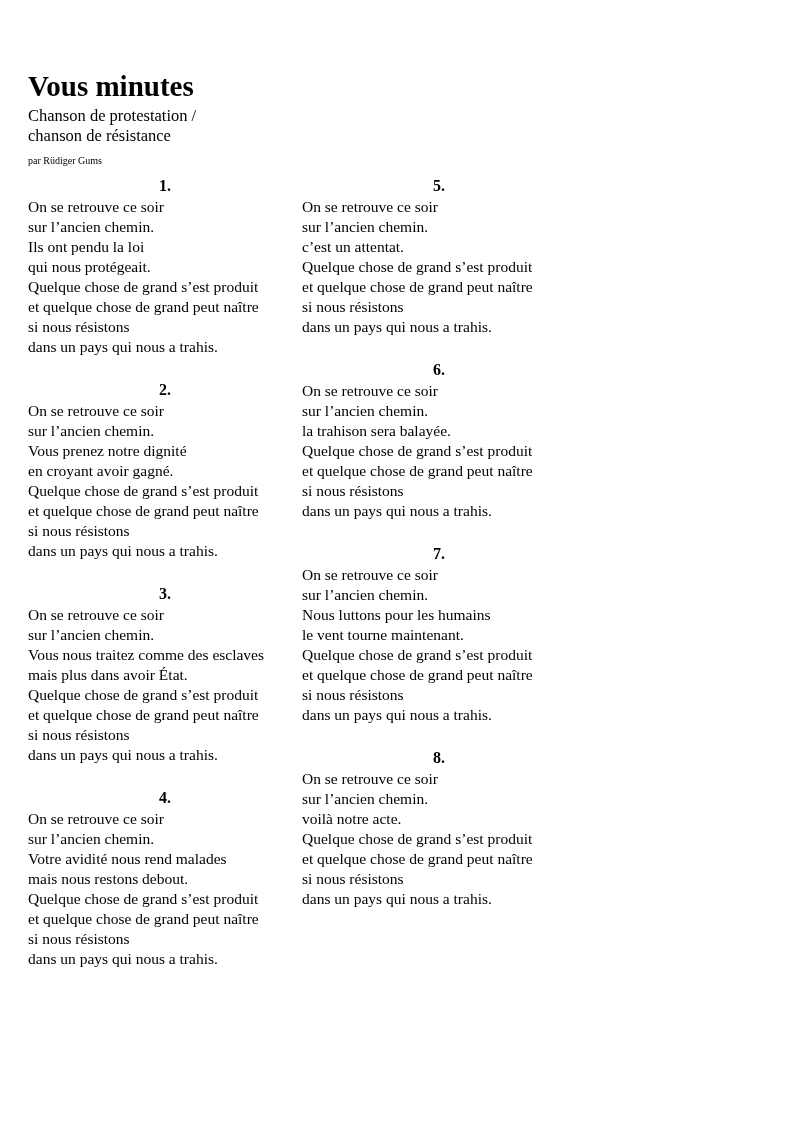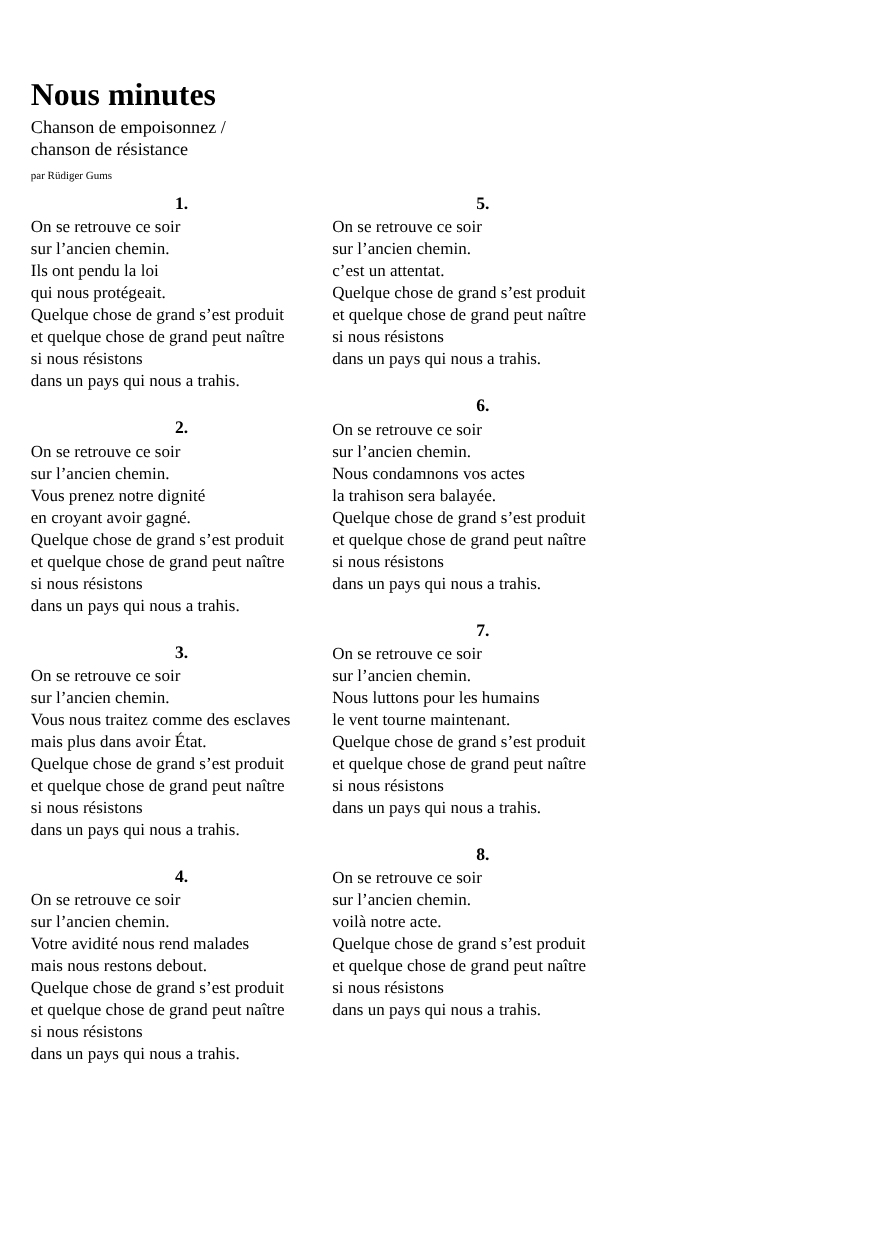--- a/index.html
+++ b/index.html
@@ -56,23 +56,23 @@
     white-space: nowrap;
   }
   .line.bold {
     font-weight: normal;
   }
 </style>
 </head>
 <body>
 
 <main class="page">
-  <h1 class="title">Nous minutes</h1>
+  <h1 class="title">Vous minutes</h1>
   <div class="subtitle">
-    <div>Chanson de empoisonnez /</div>
+    <div>Chanson de protestation /</div>
     <div>chanson de résistance</div>
   </div>
   <div class="byline">par Rüdiger Gums</div>
 
   <div class="columns">
     <div class="col" id="col-left">
   <section class="verse">
     <div class="verse-number">1.</div>
   <div class="line">On se retrouve ce soir</div>
           <div class="line">sur l’ancien chemin.</div>
@@ -129,21 +129,20 @@
           <div class="line">Quelque chose de grand s’est produit</div>
           <div class="line">et quelque chose de grand peut naître</div>
           <div class="line">si nous résistons</div>
           <div class="line">dans un pays qui nous a trahis.</div>
         </section>
 
   <section class="verse">
     <div class="verse-number">6.</div>
   <div class="line">On se retrouve ce soir</div>
           <div class="line">sur l’ancien chemin.</div>
-          <div class="line bold">Nous condamnons vos actes</div>
           <div class="line bold">la trahison sera balayée.</div>
           <div class="line">Quelque chose de grand s’est produit</div>
           <div class="line">et quelque chose de grand peut naître</div>
           <div class="line">si nous résistons</div>
           <div class="line">dans un pays qui nous a trahis.</div>
         </section>
 
   <section class="verse">
     <div class="verse-number">7.</div>
   <div class="line">On se retrouve ce soir</div>

